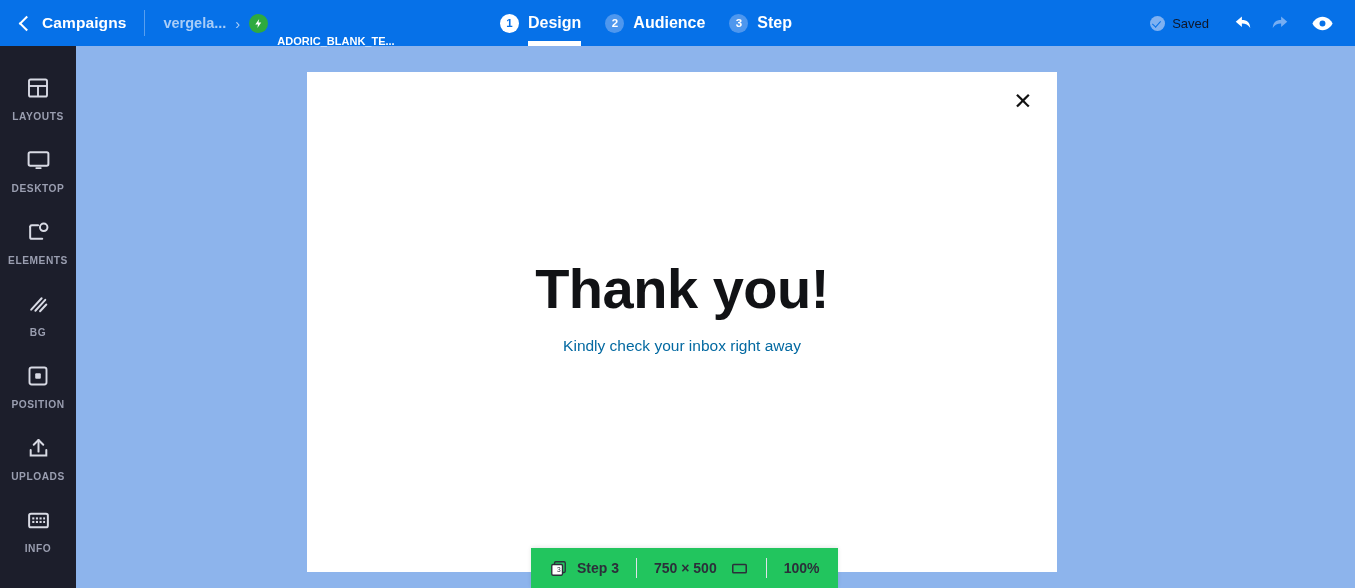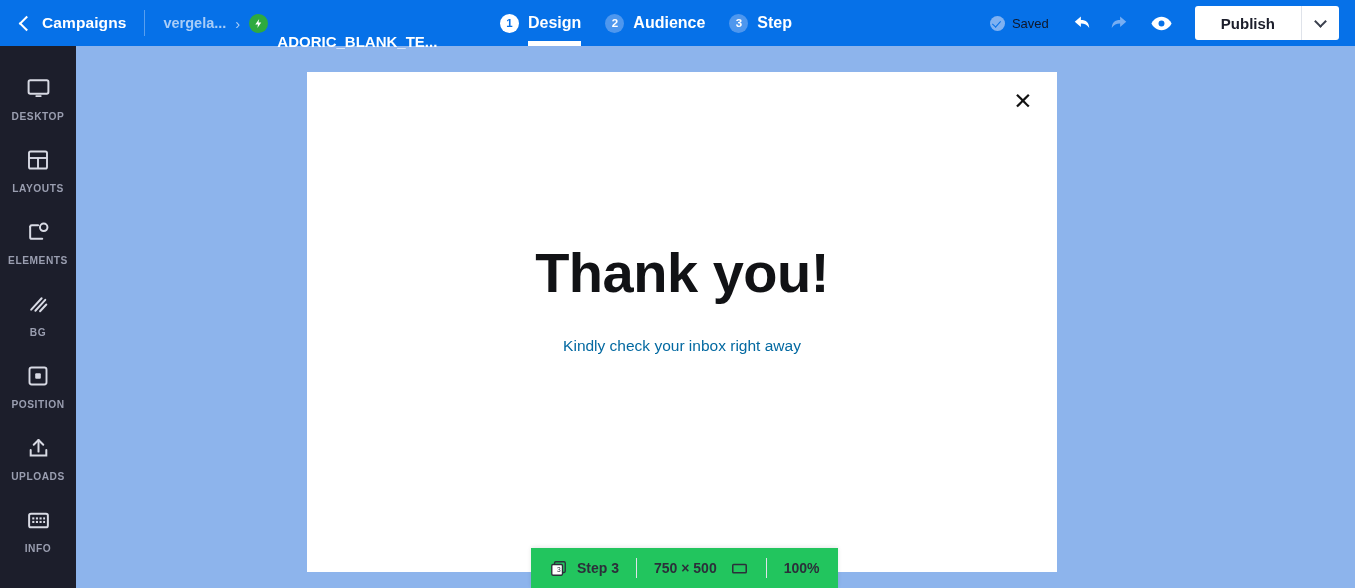--- a/index.html
+++ b/index.html
@@ -44,21 +44,21 @@
   .crumb-sep {
     color: #a9cdf7; font-size: 15px; margin: 0 9px; font-weight: normal;
   }
   .bolt-badge {
     width: 19px; height: 19px; border-radius: 50%;
     background: #2eaa3f; display: inline-flex;
     align-items: center; justify-content: center;
     margin-right: 9px; flex: 0 0 auto;
   }
   #crumb-campaign {
-    color: #ffffff; font-size: 15px; font-weight: bold;
+    color: #ffffff; font-size: 11px; font-weight: bold;
     white-space: nowrap; cursor: pointer; margin-top: 36px;
   }
 
   
   #steps {
     position: absolute; left: 500px; top: 0; height: 46px;
     display: flex; align-items: center; gap: 0;
   }
   .step {
     display: flex; align-items: center; height: 46px;
@@ -156,21 +156,21 @@
     background: #ffffff;
   }
   #modal-close {
     position: absolute; right: 19px; top: 14px;
     width: 30px; height: 30px; cursor: pointer;
     display: flex; align-items: center; justify-content: center;
     font-size: 23px; color: #111; line-height: 1;
     font-family: "DejaVu Sans", sans-serif;
   }
   #modal-heading {
-    position: absolute; left: 0; right: 0; top: 168px;
+    position: absolute; left: 0; right: 0; top: 184px;
     text-align: center;
     font-size: 56px; font-weight: bold; color: #111215;
     letter-spacing: -.5px;
   }
   #modal-sub {
     position: absolute; left: 0; right: 0; top: 265px;
     text-align: center;
     font-size: 15.5px; color: #0369a1;
   }
 
@@ -243,50 +243,44 @@
       </div>
     </div>
 
     <div class="icon-btn" id="preview-btn">
       <svg width="23" height="23" viewBox="0 0 24 24" aria-hidden="true">
         <path d="M12 5C6.5 5 2.7 9.2 1.5 12c1.2 2.8 5 7 10.5 7s9.3-4.2 10.5-7C21.3 9.2 17.5 5 12 5z" fill="#ffffff"></path>
         <circle cx="12" cy="12" r="3.1" fill="#0671e8"></circle>
       </svg>
     </div>
 
-    <div id="publish-group">
-      <div id="publish-button">Publish</div>
-      <div id="publish-caret">
-        <span class="caret-down"></span>
-      </div>
-    </div>
   </div>
 </div>
 
 <div id="sidebar">
-
-  <div class="side-item">
-    <span class="side-icon">
-      <svg width="25" height="25" viewBox="0 0 24 24" aria-hidden="true">
-        <rect x="2.5" y="4" width="19" height="13" rx="1.6" fill="none" stroke="#d8dae4" stroke-width="1.9"></rect>
-        <rect x="9" y="18.4" width="6" height="1.8" rx=".7" fill="#d8dae4"></rect>
-      </svg>
-    </span>
-    <span class="side-label">DESKTOP</span>
-  </div>
 
   <div class="side-item">
     <span class="side-icon">
       <svg width="24" height="24" viewBox="0 0 24 24" aria-hidden="true">
         <rect x="3" y="3.5" width="18" height="17" rx="1.6" fill="none" stroke="#d8dae4" stroke-width="1.9"></rect>
         <line x1="3" y1="10" x2="21" y2="10" stroke="#d8dae4" stroke-width="1.9"></line>
         <line x1="12" y1="10" x2="12" y2="20.5" stroke="#d8dae4" stroke-width="1.9"></line>
       </svg>
     </span>
     <span class="side-label">LAYOUTS</span>
+  </div>
+
+  <div class="side-item">
+    <span class="side-icon">
+      <svg width="25" height="25" viewBox="0 0 24 24" aria-hidden="true">
+        <rect x="2.5" y="4" width="19" height="13" rx="1.6" fill="none" stroke="#d8dae4" stroke-width="1.9"></rect>
+        <rect x="9" y="18.4" width="6" height="1.8" rx=".7" fill="#d8dae4"></rect>
+      </svg>
+    </span>
+    <span class="side-label">DESKTOP</span>
   </div>
 
   <div class="side-item">
     <span class="side-icon">
       <svg width="25" height="25" viewBox="0 0 24 24" aria-hidden="true">
         <path d="M4 6.5v10a1.6 1.6 0 0 0 1.6 1.6h10" fill="none" stroke="#d8dae4" stroke-width="1.9" stroke-linecap="round"></path>
         <path d="M4 6.5A1.6 1.6 0 0 1 5.6 5h6" fill="none" stroke="#d8dae4" stroke-width="1.9" stroke-linecap="round"></path>
         <circle cx="17" cy="7" r="3.6" fill="none" stroke="#d8dae4" stroke-width="1.9"></circle>
       </svg>
     </span>

